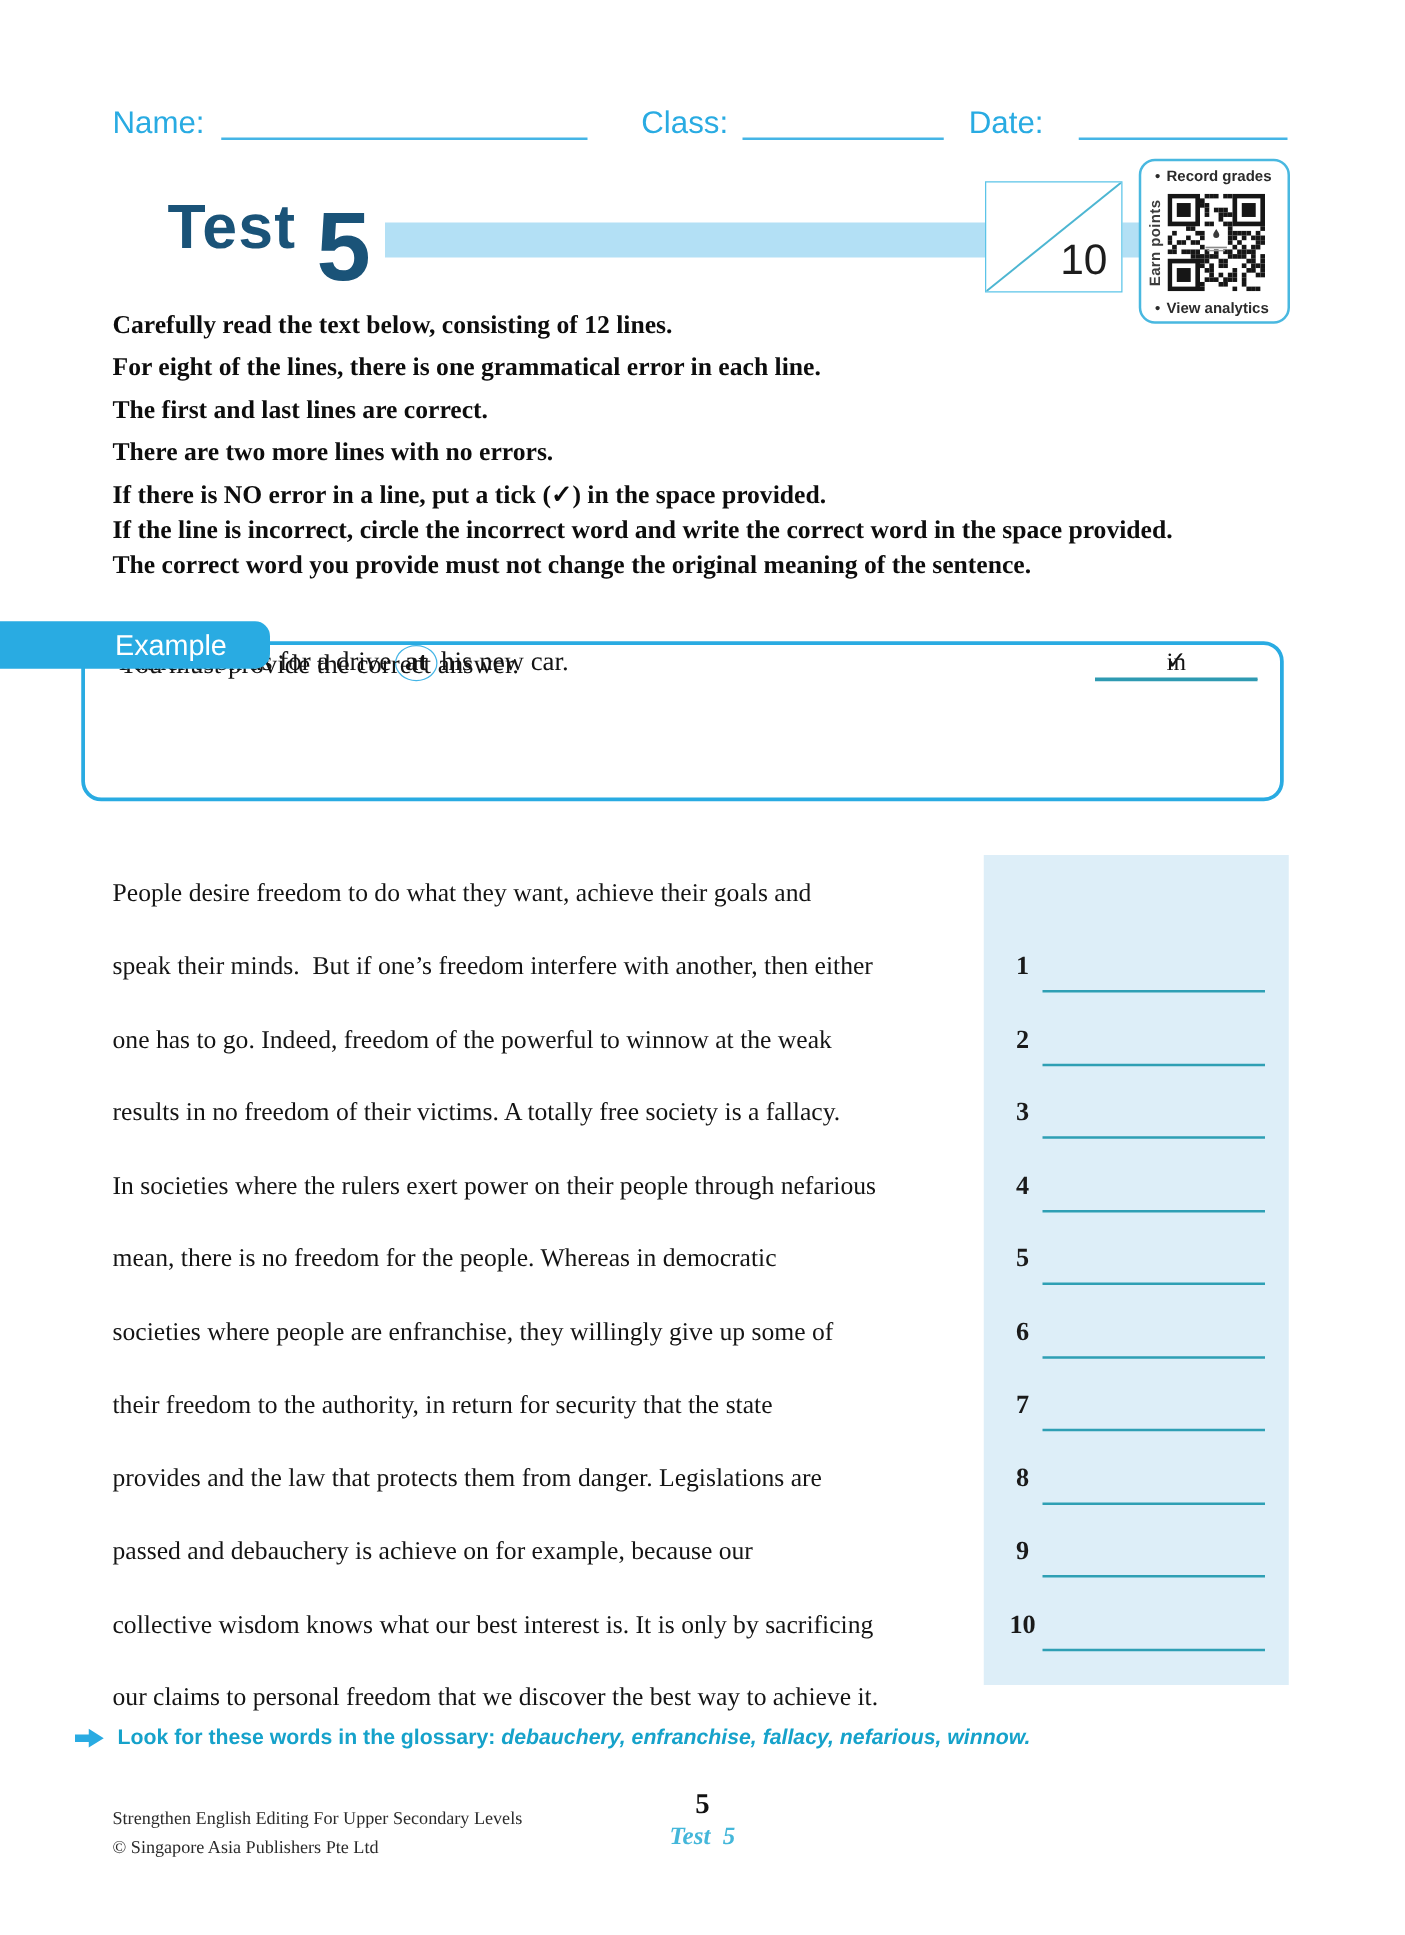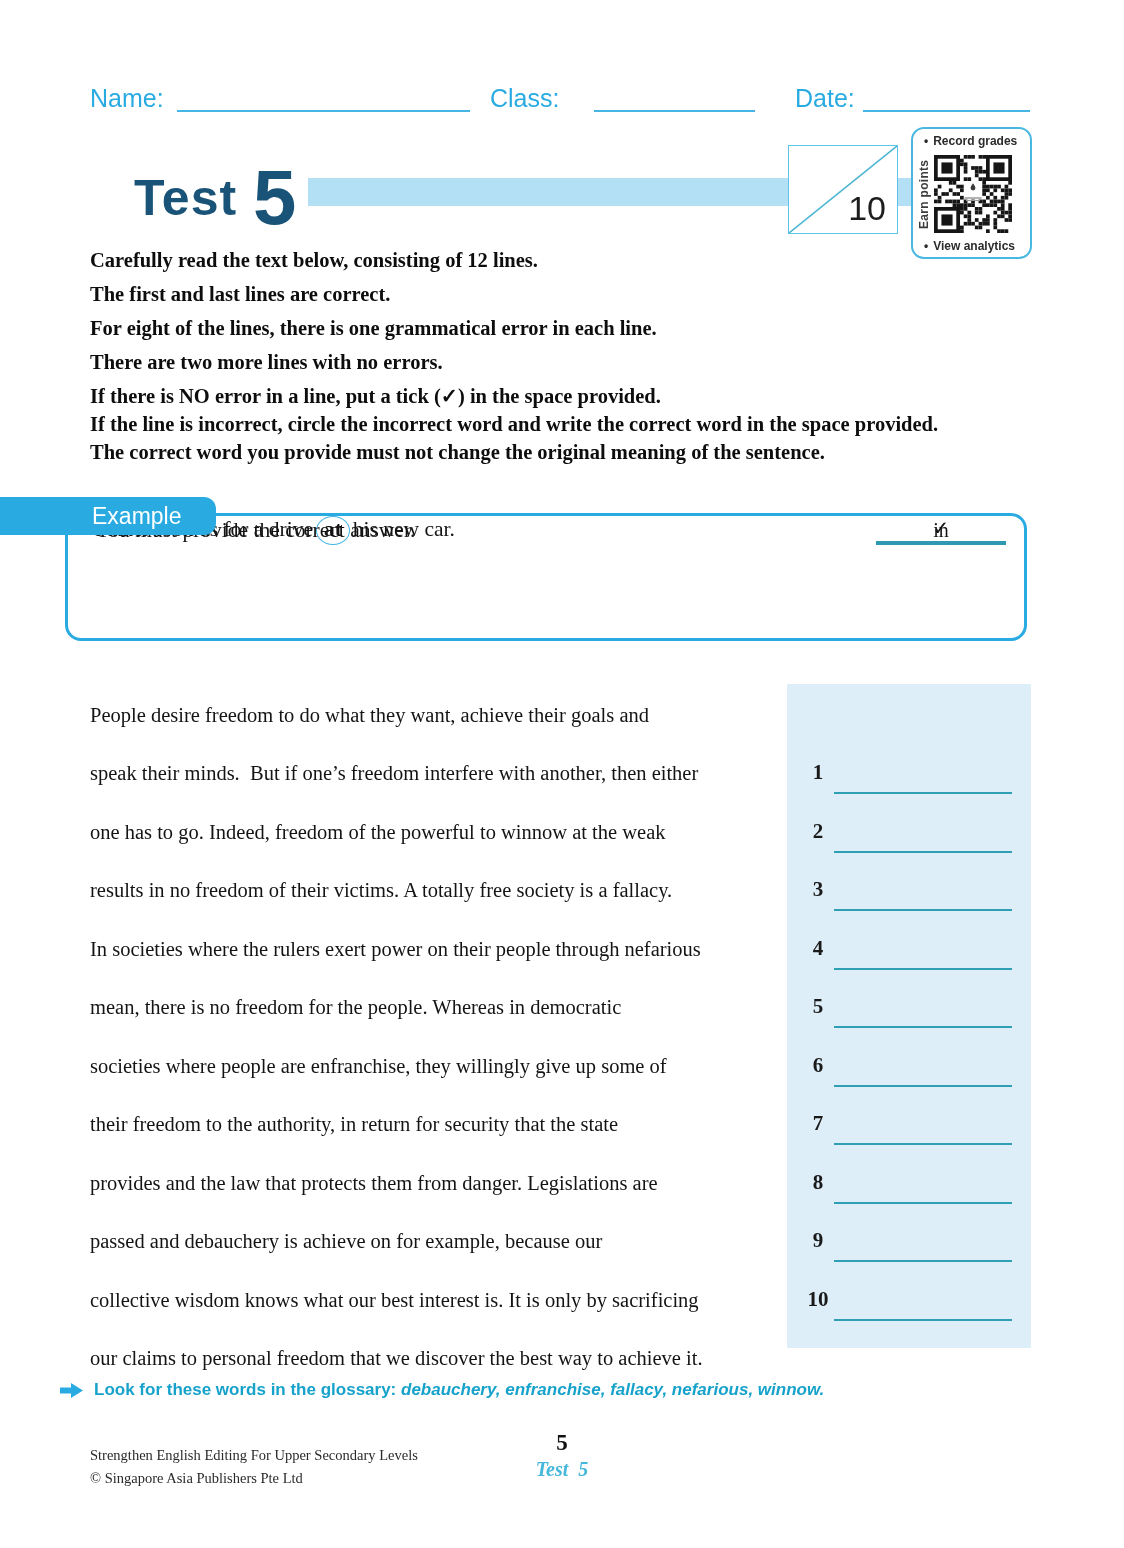--- a/index.html
+++ b/index.html
@@ -5,21 +5,21 @@
   html,body{margin:0;padding:0;background:#fff;}
   .page{position:relative;width:1092px;height:1548px;background:#fff;overflow:hidden;
         font-family:"Liberation Serif",serif;}
 
   
   .hdr-label{position:absolute;top:84px;font:500 25px "Liberation Sans",sans-serif;color:#29abe2;}
   .hdr-line{position:absolute;top:110px;height:2px;background:#45b5e6;}
 
   
   .title-bar{position:absolute;left:308px;top:178px;width:604px;height:28px;background:#b3e0f5;z-index:0;}
-  .title{position:absolute;left:134px;top:152px;z-index:2;display:flex;align-items:center;gap:16px;
+  .title{position:absolute;left:134px;top:152px;z-index:2;display:flex;align-items:flex-start;gap:16px;
          color:#1a5378;font-family:"Liberation Sans",sans-serif;font-weight:800;}
   .t-word{font-size:50px;letter-spacing:1px;}
   .t-num{font-size:78px;}
   .score-box{position:absolute;left:788px;top:145px;width:108px;height:87px;background:#fff;
              border:1.5px solid #5bc4e8;z-index:1;}
   .score-box svg{position:absolute;inset:0;}
   .score-total{position:absolute;right:11px;bottom:5px;font:400 34px "Liberation Sans",sans-serif;color:#1d1d1d;}
 
   .qr-card{position:absolute;left:911px;top:127px;width:121px;height:132px;background:#fff;
            border:2px solid #49b8e0;border-radius:13px;z-index:2;box-sizing:border-box;
@@ -71,23 +71,23 @@
   .f-page{font:600 23px "Liberation Serif",serif;color:#111;}
   .f-test{font:italic 700 20px "Liberation Serif",serif;color:#44b7da;white-space:pre;margin-top:2px;}
 </style>
 </head>
 <body>
 
 <div class="page">
 
   <span class="hdr-label" style="left:90px">Name:</span>
   <span class="hdr-line" style="left:177px;width:293px"></span>
-  <span class="hdr-label" style="left:490px">Class:</span>
+  <span class="hdr-label" style="left:513px">Class:</span>
   <span class="hdr-line" style="left:594px;width:161px"></span>
-  <span class="hdr-label" style="left:795px">Date:</span>
+  <span class="hdr-label" style="left:775px">Date:</span>
   <span class="hdr-line" style="left:863px;width:167px"></span>
 
   <div class="title-bar"></div>
   <div class="title">
     <span class="t-word">Test</span>
     <span class="t-num">5</span>
   </div>
 
   <div class="score-box">
     <svg viewBox="0 0 108 87">
@@ -249,23 +249,23 @@
     <div class="qr-row">
       <span class="qr-bullet">•</span>
       <span>View analytics</span>
     </div>
   </div>
 
   <div class="instructions">
 
       <div class="instr-line">Carefully read the text below, consisting of 12 lines.</div>
 
+      <div class="instr-line">For eight of the lines, there is one grammatical error in each line.</div>
+
       <div class="instr-line">The first and last lines are correct.</div>
-
-      <div class="instr-line">For eight of the lines, there is one grammatical error in each line.</div>
 
       <div class="instr-line">There are two more lines with no errors.</div>
 
       <div class="instr-line">If there is NO error in a line, put a tick (✓) in the space provided.</div>
 
       <div class="instr-line">If the line is incorrect, circle the incorrect word and write the correct word in the space provided.</div>
 
       <div class="instr-line">The correct word you provide must not change the original meaning of the sentence.</div>
     </div>
 

